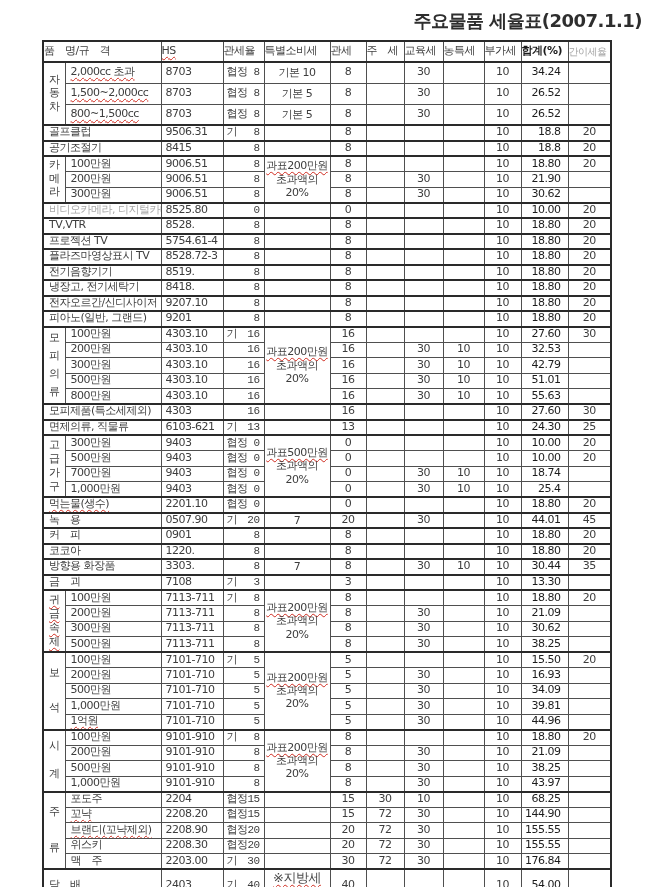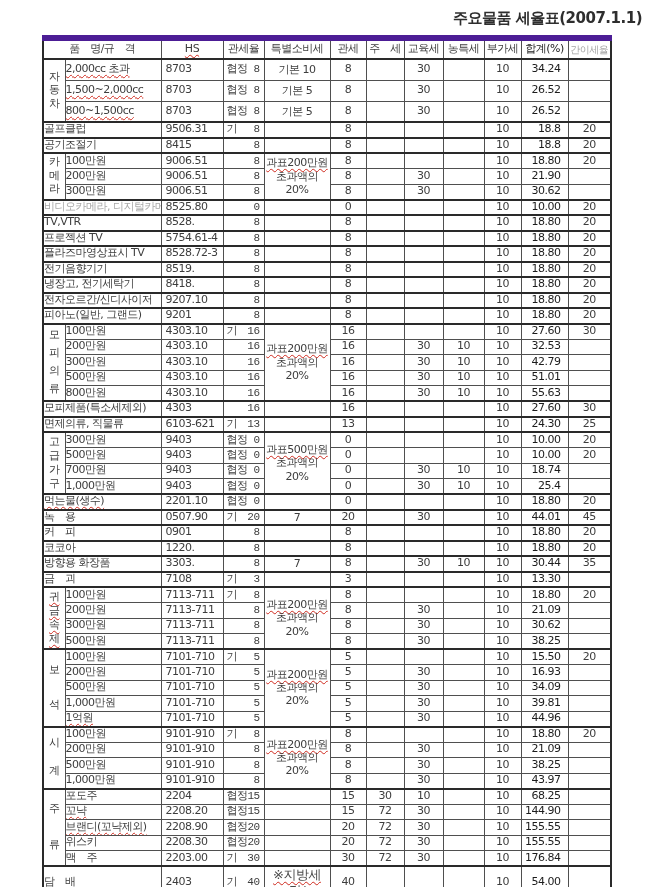--- a/index.html
+++ b/index.html
@@ -1,34 +1,34 @@
 <!DOCTYPE html>
 <html><head>
 <meta charset="utf-8">
 <style>
   html,body{margin:0;padding:0;width:650px;height:887px;background:#fff;overflow:hidden;
     font-family:"DejaVu Sans","Liberation Sans",sans-serif;color:#3d3d3d;}
-  .title{ text-align:right; padding:9px 8px 0 0; font-size:15px; font-weight:bold;
+  .title{ text-align:right; padding:9px 8px 0 0; font-size:18px; font-weight:bold;
     color:#2e2e2e; letter-spacing:-0.5px;}
   table{border-collapse:collapse; table-layout:fixed; width:568px; margin:7px 0 0 42px;
     border:2px solid #2a2a2a;}
   td,th{border:1px solid #4f4f4f; font-size:11px; padding:0; overflow:hidden;
     white-space:pre; letter-spacing:-0.5px; line-height:1.15;}
   thead tr{height:21px;}
-  th{font-weight:normal; text-align:center; border-top:6px solid #4c1d95;
+  th{font-weight:normal; text-align:left; border-top:1px solid #4c1d95;
      border-bottom:1.5px solid #2a2a2a; color:#3d3d3d;}
-  th.h-total{font-weight:normal; color:#1c1c1c;}
+  th.h-total{font-weight:bold; color:#1c1c1c;}
   th.h-simple{color:#a3a3a3; font-size:10px;}
   tbody tr{height:15.5px;}
   tbody tr.tall{height:21px;}
   tbody tr.sep td{border-top:2px solid #2a2a2a;}
   td.group{text-align:center; vertical-align:middle;}
   td.group .gwrap{display:flex; flex-direction:column; justify-content:space-around;
     align-items:center;}
-  td.item{text-align:left;}
+  td.item{padding-left:5px; text-align:left;}
   td.hs{padding-left:4px; text-align:left;}
   td.duty .dwrap{display:flex; justify-content:space-between; padding:0 4px 0 3px;font-family:Liberation Mono, monospace;}
   td.sct{text-align:center; white-space:pre-line; line-height:1.2;}
   td.num{text-align:center;}
   td.total{text-align:right; padding-right:7px; font-weight:normal; color:#1c1c1c;}
   .gray{color:#a8a8a8;}
   .sq{text-decoration:underline; text-decoration-style:wavy;
       text-decoration-color:#cf2a1e; text-decoration-thickness:1px;
       text-underline-offset:2px;}
   .note{font-size:13px; color:#4a4a4a;}

